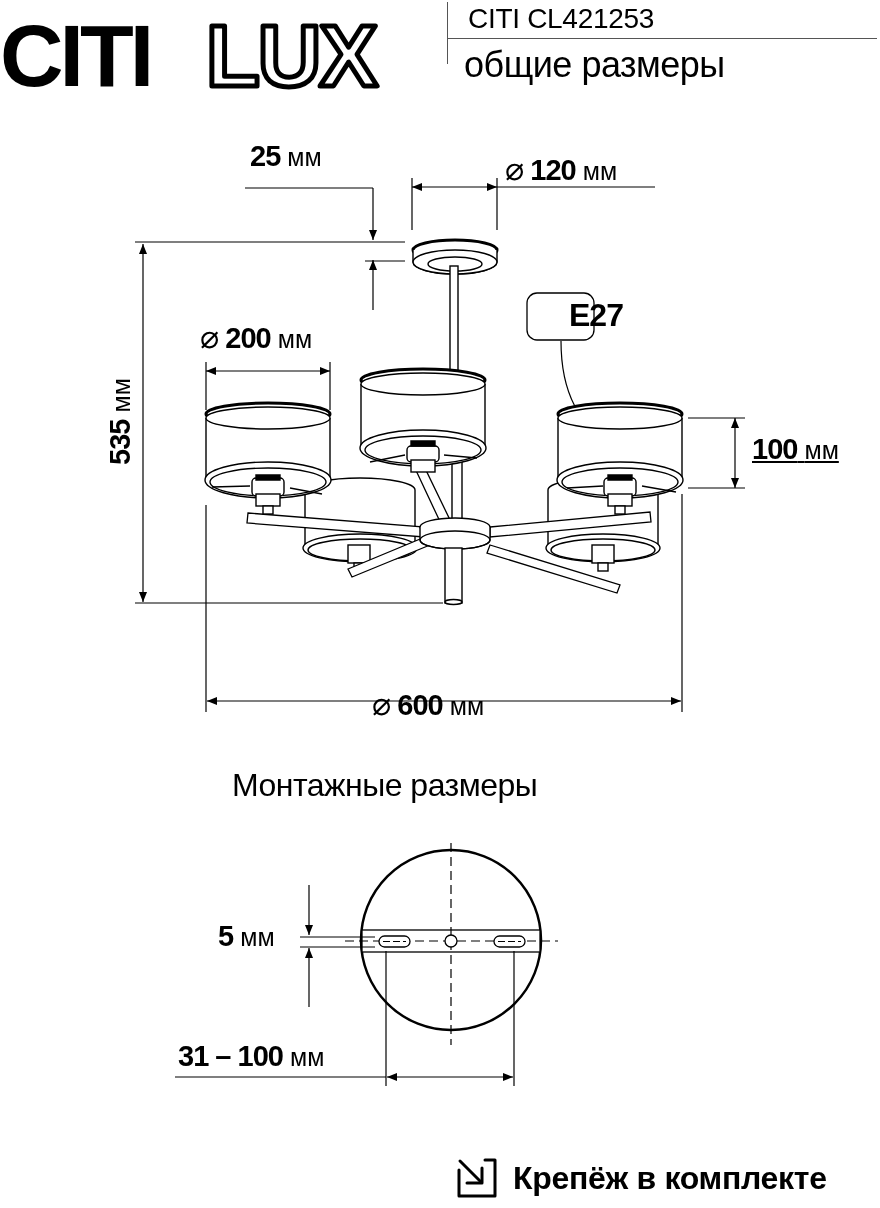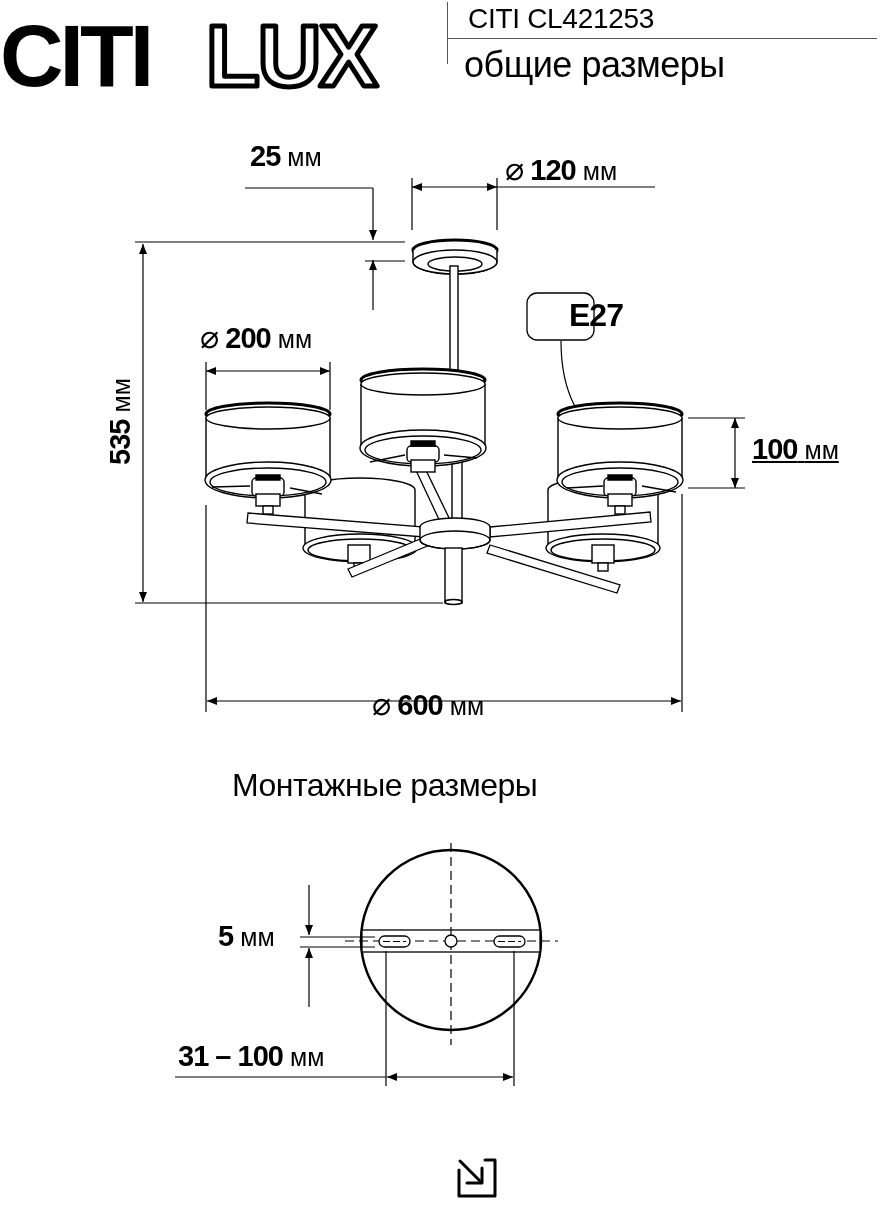--- a/index.html
+++ b/index.html
@@ -232,13 +232,14 @@
 </div>
 
 <div class="abs footer">
   <span style="display:inline-block;width:44px;height:44px;">
     <svg width="44" height="44" viewBox="0 0 44 44" style="position:static;">
       <path d="M4 14 L4 40 L40 40 L40 4 L30 4" fill="none" stroke="#000" stroke-width="3" stroke-linejoin="round" stroke-linecap="round"></path>
       <line x1="5" y1="5" x2="26" y2="26" stroke="#000" stroke-width="3" stroke-linecap="round"></line>
       <path d="M12 27 L27 27 L27 12" fill="none" stroke="#000" stroke-width="3" stroke-linecap="round" stroke-linejoin="round"></path>
     </svg>
   </span>
+  <span class="footer-label">Крепёж в комплекте</span>
 </div>
 
 </body></html>

